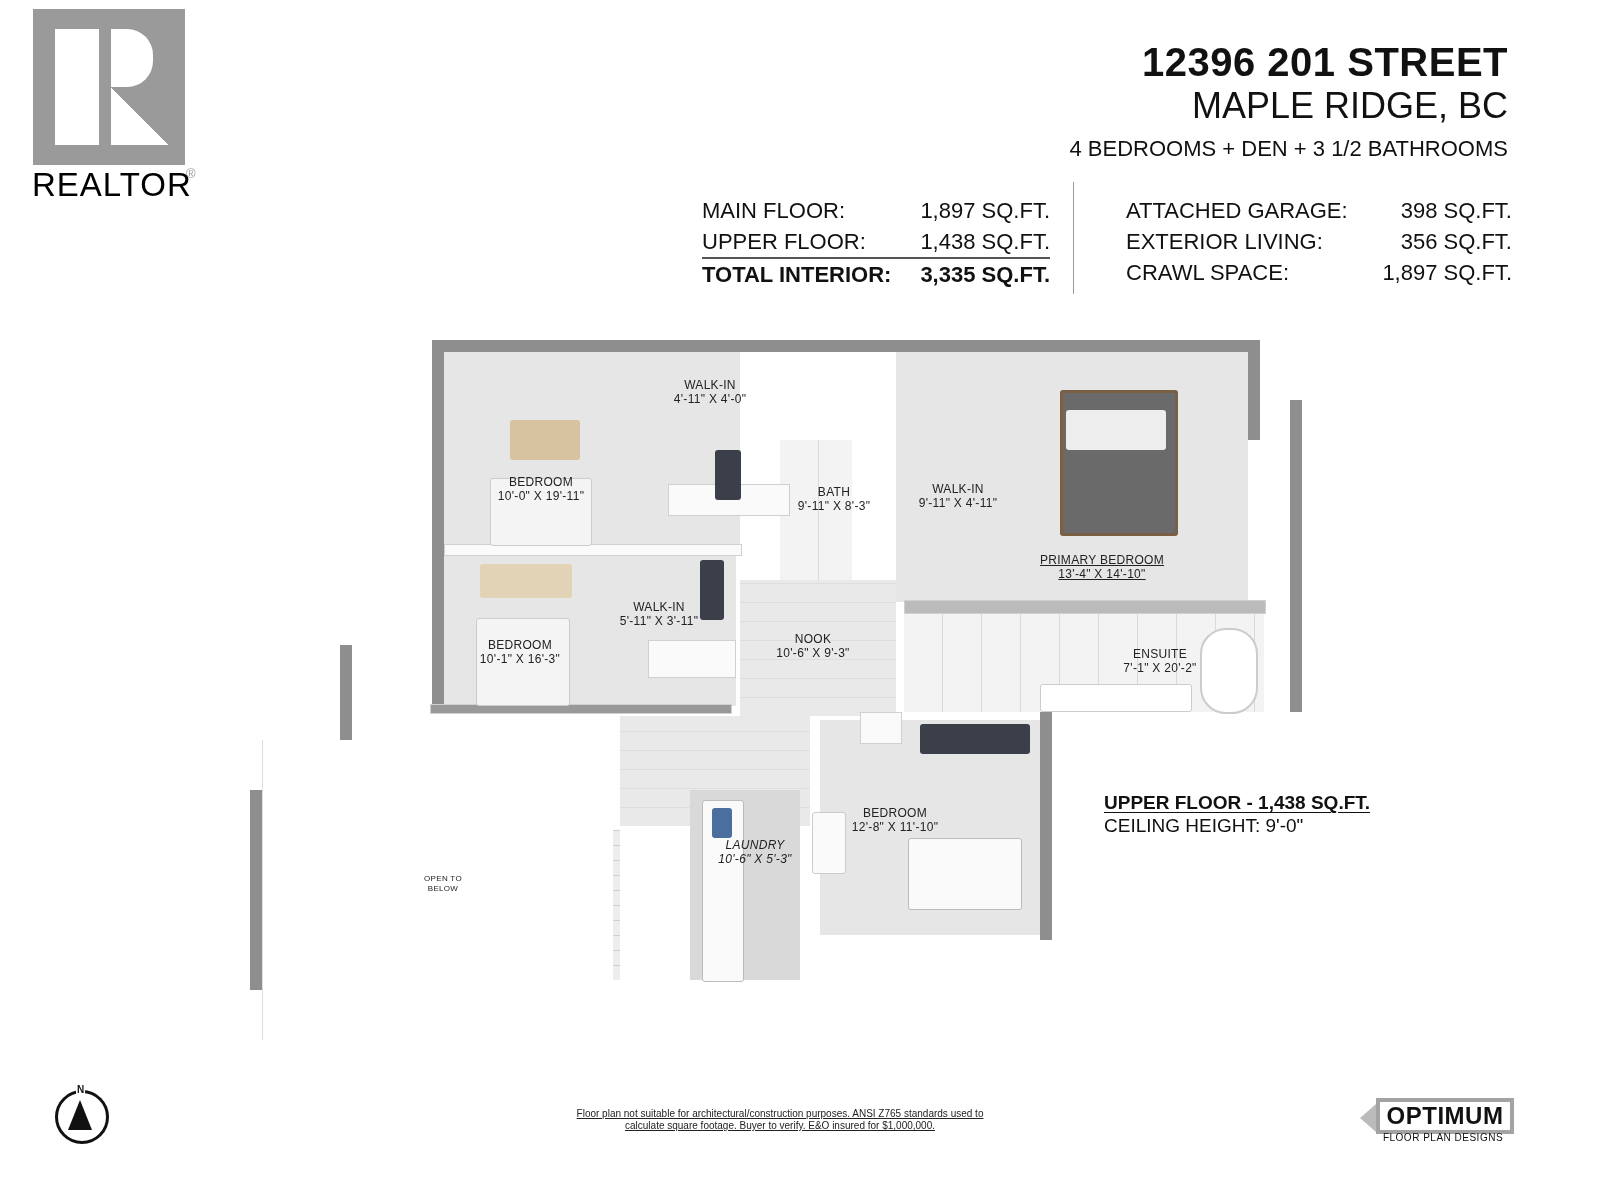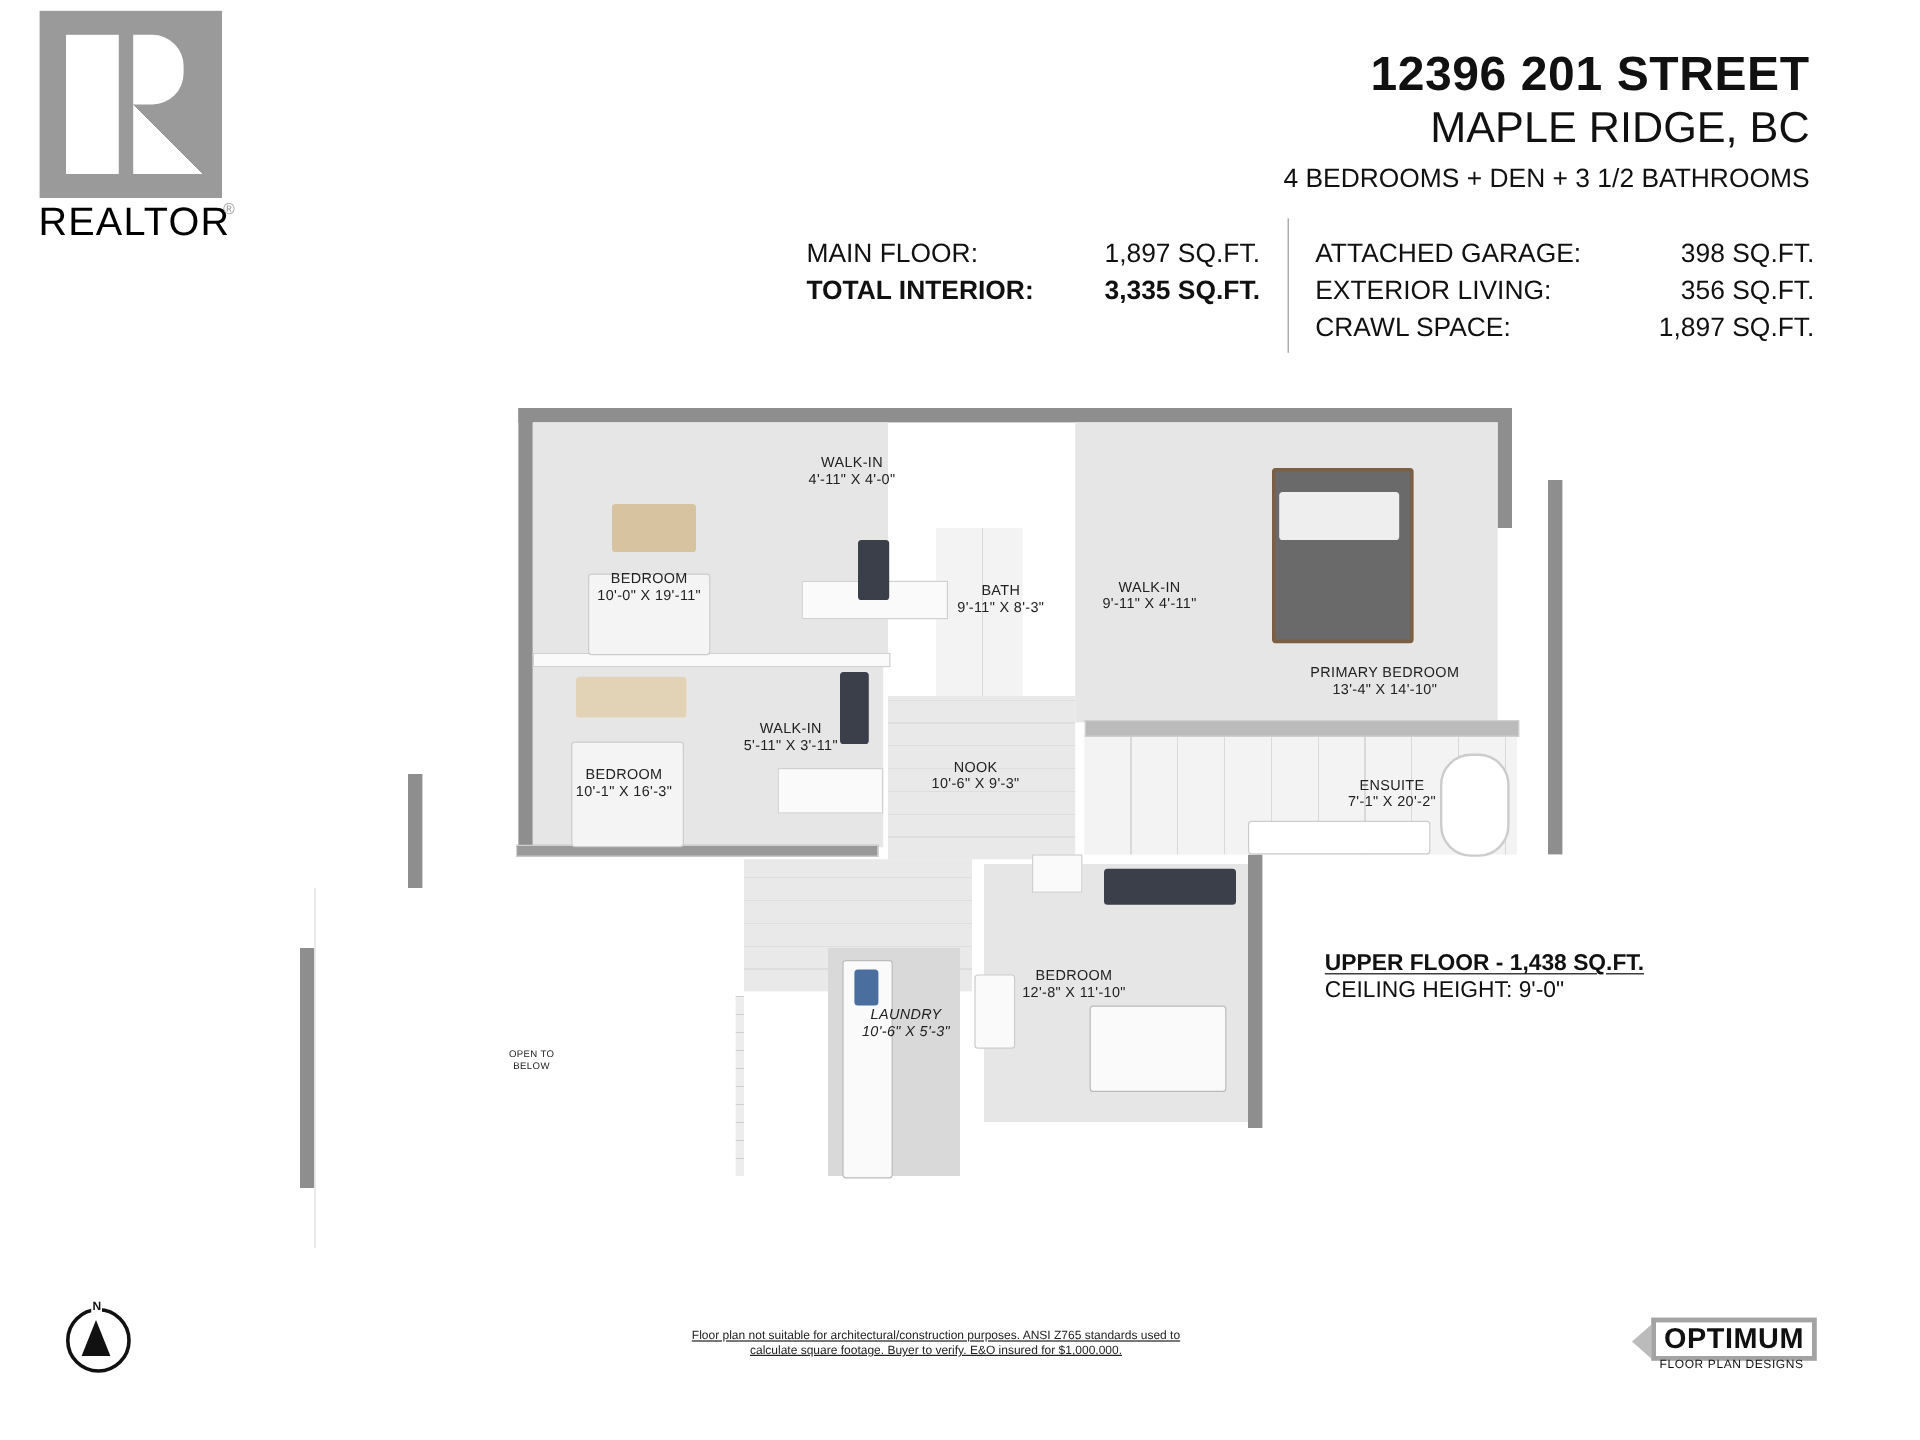--- a/index.html
+++ b/index.html
@@ -12,21 +12,21 @@
   .realtor-r-legfill{left:78px;top:78px;width:58px;height:58px;background:linear-gradient(45deg,#fff 50%,transparent 50%);}
   .realtor-word{left:32px;top:166px;font-size:33px;letter-spacing:1px;color:#000000;font-weight:400;}
   .realtor-reg{left:186px;top:166px;font-size:13px;color:#9a9a9a;}
   
   .addr{right:92px;top:40px;font-size:40px;font-weight:700;letter-spacing:0.5px;text-align:right;}
   .city{right:92px;top:85px;font-size:36px;font-weight:400;text-align:right;}
   .rooms{right:92px;top:136px;font-size:22px;font-weight:400;text-align:right;}
   .stats{top:195px;font-size:22px;line-height:31px;}
   .stats-left{left:672px;width:378px;}
   .stats-right{left:1096px;width:416px;}
-  .row{display:flex;justify-content:space-between;}
+  .row{display:flex;justify-content:space-between;margin-left:30px;}
   .row.under{border-bottom:2px solid #555;}
   .row.bold{font-weight:700;}
   .vdivider{left:1073px;top:182px;width:1px;height:112px;background:#999;}
   .wall{position:absolute;background:#8e8e8e;}
   .floor{position:absolute;background:#e6e6e6;}
   .floor.wood{background:repeating-linear-gradient(0deg,#e9e9e9 0 18px,#dedede 18px 19px);}
   .floor.tile{background:repeating-linear-gradient(90deg,#f3f3f3 0 38px,#d9d9d9 38px 39px),#f3f3f3;}
   .inner{position:absolute;background:#fafafa;border:1px solid #d0d0d0;}
   .roomlabel{position:absolute;font-size:12px;text-align:center;color:#222;line-height:14px;letter-spacing:0.3px;white-space:nowrap;transform:translateX(-50%);}
   .roomlabel.small{font-size:8px;line-height:10px;}
@@ -55,20 +55,24 @@
 
 <div class="abs addr">12396 201 STREET</div>
 <div class="abs city">MAPLE RIDGE, BC</div>
 <div class="abs rooms">4 BEDROOMS + DEN + 3 1/2 BATHROOMS</div>
 
 <div class="abs stats stats-left">
   <div class="row">
     <span>MAIN FLOOR:</span>
     <span>1,897 SQ.FT.</span>
   </div>
+  <div class="row under">
+    <span>UPPER FLOOR:</span>
+    <span>1,438 SQ.FT.</span>
+  </div>
   <div class="row bold">
     <span>TOTAL INTERIOR:</span>
     <span>3,335 SQ.FT.</span>
   </div>
 </div>
 <div class="abs vdivider"></div>
 <div class="abs stats stats-right">
   <div class="row">
     <span>ATTACHED GARAGE:</span>
     <span>398 SQ.FT.</span>
@@ -137,21 +141,21 @@
       <div>10'-0" X 19'-11"</div>
     </div>
   <div class="roomlabel" style="left:834px;top:485px;">
       <div>BATH</div>
       <div>9'-11" X 8'-3"</div>
     </div>
   <div class="roomlabel" style="left:958px;top:482px;">
       <div>WALK-IN</div>
       <div>9'-11" X 4'-11"</div>
     </div>
-  <div class="roomlabel" style="left:1154px;top:553px;">
+  <div class="roomlabel" style="left:1102px;top:553px;text-decoration:underline;">
       <div>PRIMARY BEDROOM</div>
       <div>13'-4" X 14'-10"</div>
     </div>
   <div class="roomlabel" style="left:659px;top:600px;">
       <div>WALK-IN</div>
       <div>5'-11" X 3'-11"</div>
     </div>
   <div class="roomlabel" style="left:520px;top:638px;">
       <div>BEDROOM</div>
       <div>10'-1" X 16'-3"</div>

